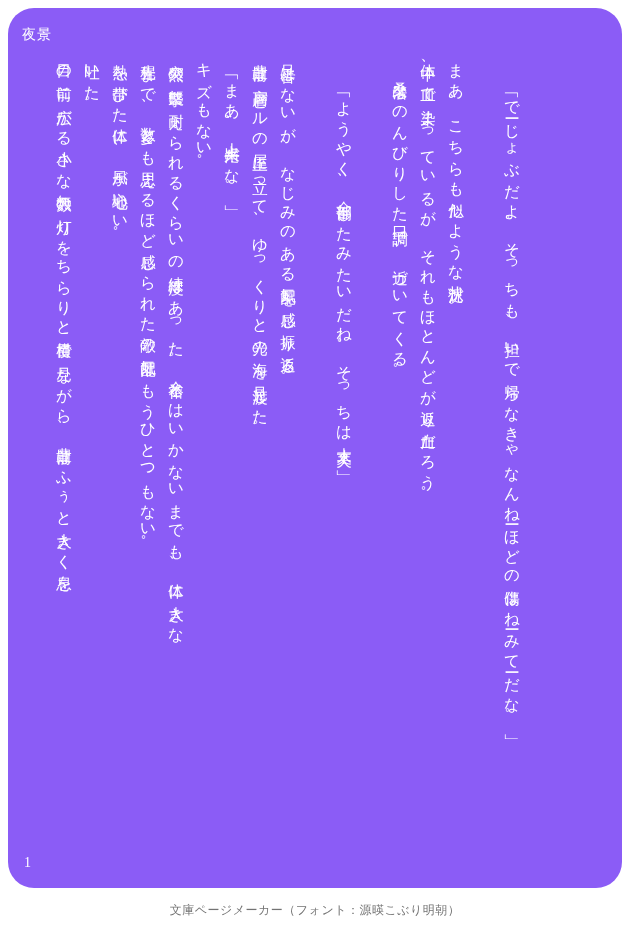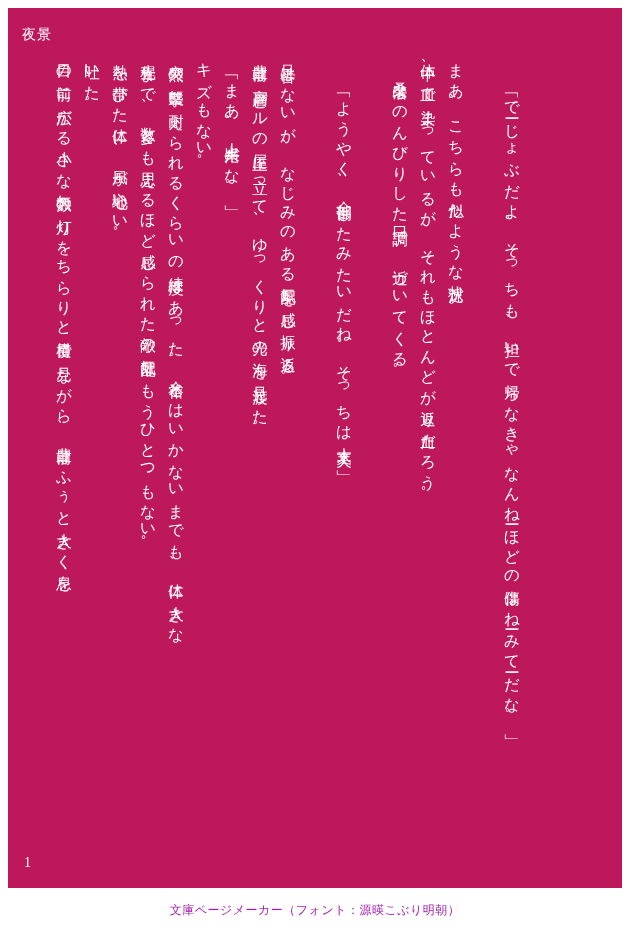--- a/index.html
+++ b/index.html
@@ -21,23 +21,24 @@
     background: #ffffff;
   }
 
   
   #sheet {
     position: absolute;
     left: 8px;
     top: 8px;
     width: 614px;
     height: 880px;
-    background: #be185d;
+    background: #8b5cf6;
     box-sizing: border-box;
     overflow: hidden;
+    border-radius: 26px;
   }
 
   
   #header-title {
     position: absolute;
     left: 14px;
     top: 20px;
     color: #ffffff;
     font-size: 14px;
     line-height: 1;
@@ -89,21 +90,21 @@
   .col.indent-1 { padding-top: 18px; }
   .col.indent-2 { padding-top: 36px; }
 
   
   #footer-caption {
     position: absolute;
     left: 0;
     top: 902px;
     width: 630px;
     text-align: center;
-    color: #a21caf;
+    color: #737373;
     font-size: 12px;
     font-family: "Liberation Serif", "DejaVu Serif", serif;
     letter-spacing: 0.5px;
   }
 </style>
 </head>
 <body>
 
 <div id="page">
 

